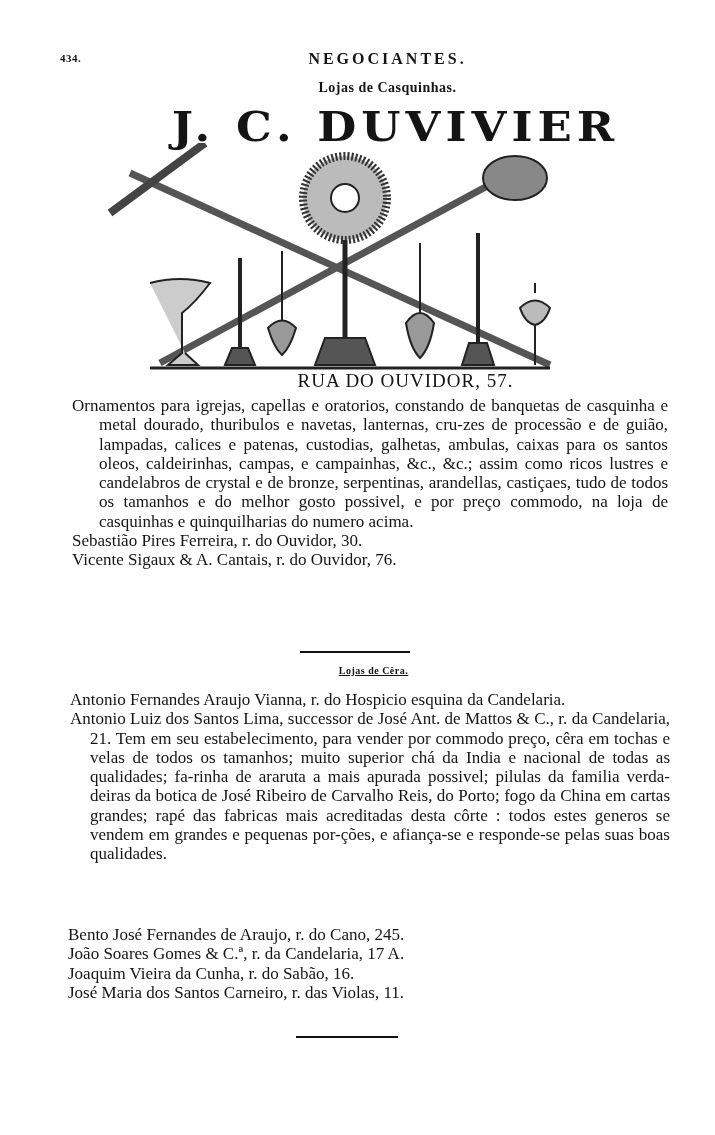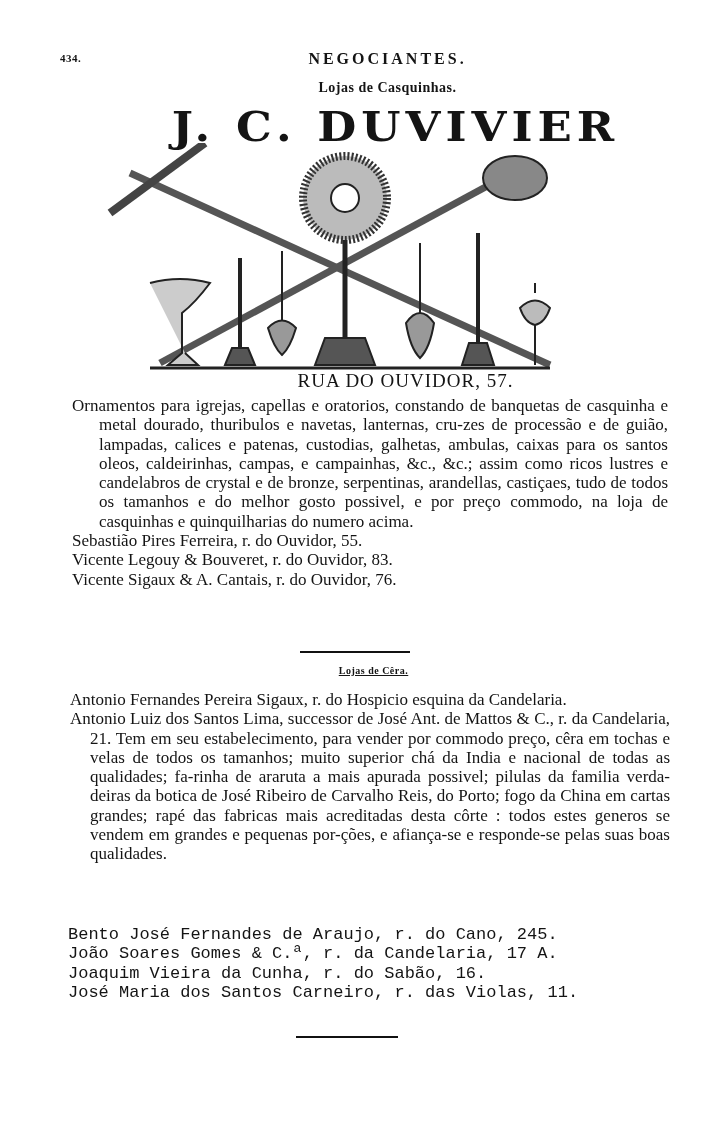--- a/index.html
+++ b/index.html
@@ -17,21 +17,21 @@
   .block { position: absolute; font-size: 17px; line-height: 19.3px; }
   .para p { margin: 0; text-align: justify; text-align-last: left; }
   .b1 { left: 72px; top: 396px; width: 596px; }
   .b1 .first { text-indent: -27px; padding-left: 27px; }
   .entry { text-indent: -23px; padding-left: 23px; margin: 0; }
   .rule { position: absolute; height: 2px; background: #111; }
   .lojas-cera { top: 665px; font-size: 10px; padding-left: 16px; letter-spacing: 0.5px; text-decoration: underline; }
   .b2 { left: 70px; top: 690px; width: 600px; }
   .b2 .entry { text-indent: -20px; padding-left: 20px; }
   .b2 p { margin: 0; text-align: justify; text-align-last: left; }
-  .b3 { left: 68px; top: 925px; width: 560px; font-family: Liberation Mono, monospace; }
+  .b3 { left: 68px; top: 925px; width: 560px; }
   .b3 p { margin: 0; }
 </style>
 </head>
 <body>
 
 <div class="page">
 
   <div class="pnum">434.</div>
   <div class="section sec-title">NEGOCIANTES.</div>
   <div class="section sub-title">Lojas de Casquinhas.</div>
@@ -71,31 +71,30 @@
       <line x1="445" y1="150" x2="445" y2="140"></line>
 
       <line x1="60" y1="225" x2="460" y2="225" stroke-width="3"></line>
     </g>
   </svg>
 
   <div class="section address">RUA DO OUVIDOR, 57.</div>
 
   <div class="block b1 para">
     <p class="first">Ornamentos para igrejas, capellas e oratorios, constando de banquetas de casquinha e metal dourado, thuribulos e navetas, lanternas, cru-zes de processão e de guião, lampadas, calices e patenas, custodias, galhetas, ambulas, caixas para os santos oleos, caldeirinhas, campas, e campainhas, &amp;c., &amp;c.; assim como ricos lustres e candelabros de crystal e de bronze, serpentinas, arandellas, castiçaes, tudo de todos os tamanhos e do melhor gosto possivel, e por preço commodo, na loja de casquinhas e quinquilharias do numero acima.</p>
-    <p class="entry">Sebastião Pires Ferreira, r. do Ouvidor, 55.</p>
-    <p class="entry">Vicente Legouy &amp; Bouveret, r. do Ouvidor, 83.</p>
+    <p class="entry">Sebastião Pires Ferreira, r. do Ouvidor, 30.</p>
     <p class="entry">Vicente Sigaux &amp; A. Cantais, r. do Ouvidor, 76.</p>
   </div>
 
   <div class="rule" style="left:300px; top:651px; width:110px;"></div>
 
   <div class="section lojas-cera">Lojas de Cêra.</div>
 
   <div class="block b2 para">
-    <p class="entry">Antonio Fernandes Pereira Sigaux, r. do Hospicio esquina da Candelaria.</p>
+    <p class="entry">Antonio Fernandes Araujo Vianna, r. do Hospicio esquina da Candelaria.</p>
     <p class="entry">Antonio Luiz dos Santos Lima, successor de José Ant. de Mattos &amp; C., r. da Candelaria, 21. Tem em seu estabelecimento, para vender por commodo preço, cêra em tochas e velas de todos os tamanhos; muito superior chá da India e nacional de todas as qualidades; fa-rinha de araruta a mais apurada possivel; pilulas da familia verda-deiras da botica de José Ribeiro de Carvalho Reis, do Porto; fogo da China em cartas grandes; rapé das fabricas mais acreditadas desta côrte : todos estes generos se vendem em grandes e pequenas por-ções, e afiança-se e responde-se pelas suas boas qualidades.</p>
   </div>
 
   <div class="block b3">
     <p>Bento José Fernandes de Araujo, r. do Cano, 245.</p>
     <p>João Soares Gomes &amp; C.ª, r. da Candelaria, 17 A.</p>
     <p>Joaquim Vieira da Cunha, r. do Sabão, 16.</p>
     <p>José Maria dos Santos Carneiro, r. das Violas, 11.</p>
   </div>
 

